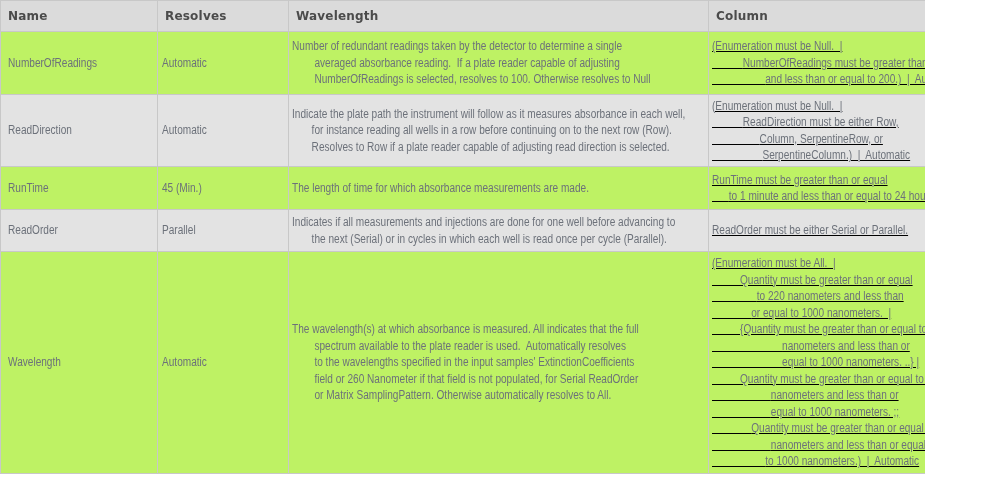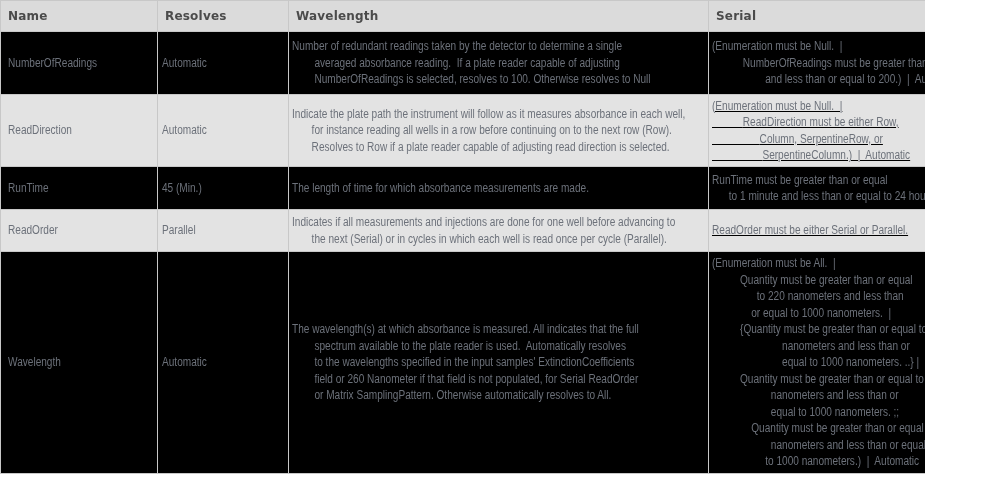--- a/index.html
+++ b/index.html
@@ -38,21 +38,21 @@
     text-align: left;
     font-family: "DejaVu Sans", sans-serif;
     font-weight: bold;
     font-size: 12px;
     letter-spacing: 0.2px;
     color: #4b4b4b;
     height: 26px;
     padding-left: 7px;
   }
   tbody tr.stripe td { background: #e3e3e3; }
-  tbody tr.plain  td { background: #000000; }
+  tbody tr.plain  td { background: #bef264; }
 
   td.cell-name    { padding-left: 7px; margin-left: 36px; }
   td.cell-default { padding-left: 4px; }
   td.cell-desc    { padding-left: 3px; }
   td.cell-pat     { padding-left: 3px; text-decoration: underline; }
 
   tr.row-h1 { height: 63px; }
   tr.row-h2 { height: 72px; }
   tr.row-h3 { height: 43px; }
   tr.row-h4 { height: 42px; padding-left: 9px; }
@@ -78,21 +78,21 @@
       <col class="c-name">
         <col class="c-def">
         <col class="c-desc">
         <col class="c-pat">
     </colgroup>
     <thead>
       <tr>
         <th>Name</th>
         <th>Resolves</th>
         <th>Wavelength</th>
-        <th>Serial</th>
+        <th>Column</th>
       </tr>
     </thead>
     <tbody>
       <tr class="plain row-h1">
         <td class="cell-name">
             <div class="tx">NumberOfReadings</div>
           </td>
         <td class="cell-default">
             <div class="tx">Automatic</div>
           </td>

